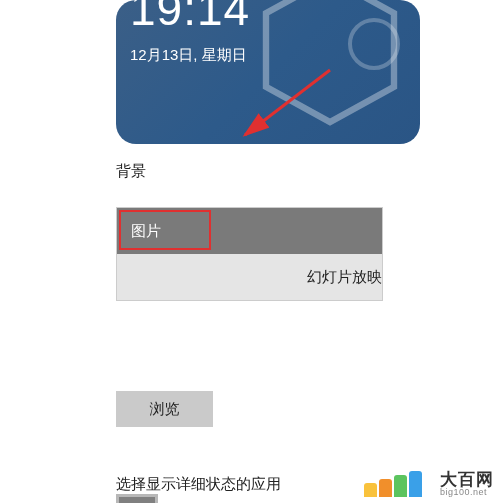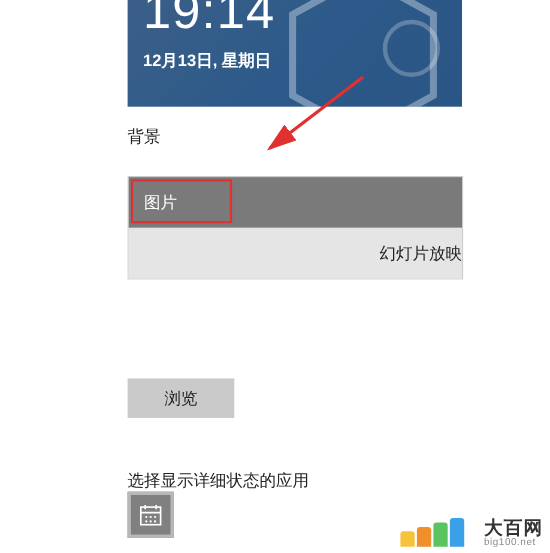--- a/index.html
+++ b/index.html
@@ -9,40 +9,41 @@
       width: 500px;
       height: 503px;
       position: relative;
       overflow: hidden;
     }
     .settings-panel {
       padding-left: 116px;
       padding-right: 80px;
     }
     .preview {
-      height: 97px;
+      height: 144px;
       background: linear-gradient(135deg, #3b5f87 0%, #2d5a8a 50%, #2a5585 100%);
       position: relative;
       overflow: hidden;
       color: #fff;
+      border-radius: 20px;
     }
     .preview-time {
       position: absolute;
       left: 14px;
       top: -18px;
       font-size: 46px;
       font-weight: 200;
       letter-spacing: 1px;
     }
     .preview-date {
       position: absolute;
       left: 14px;
       top: 46px;
       font-size: 15px;
-      font-weight: 700;
+      font-weight: 400;
     }
     .preview-deco {
       position: absolute;
       right: 10px;
       top: -30px;
       width: 160px;
       height: 160px;
       opacity: 0.35;
     }
     .preview-deco svg { width: 100%; height: 100%; }
@@ -61,21 +62,21 @@
       top: 60px;
       pointer-events: none;
     }
     .section-label {
       font-size: 15px;
       color: #222;
       margin-top: 18px;
       margin-bottom: 26px;
     }
     .dropdown-open {
-      width: 305px;
+      width: 267px;
       border: 1px solid #ccc;
     }
     .dropdown-option {
       height: 46px;
       display: flex;
       align-items: center;
       padding-left: 14px;
       font-size: 15px;
       cursor: pointer;
     }

